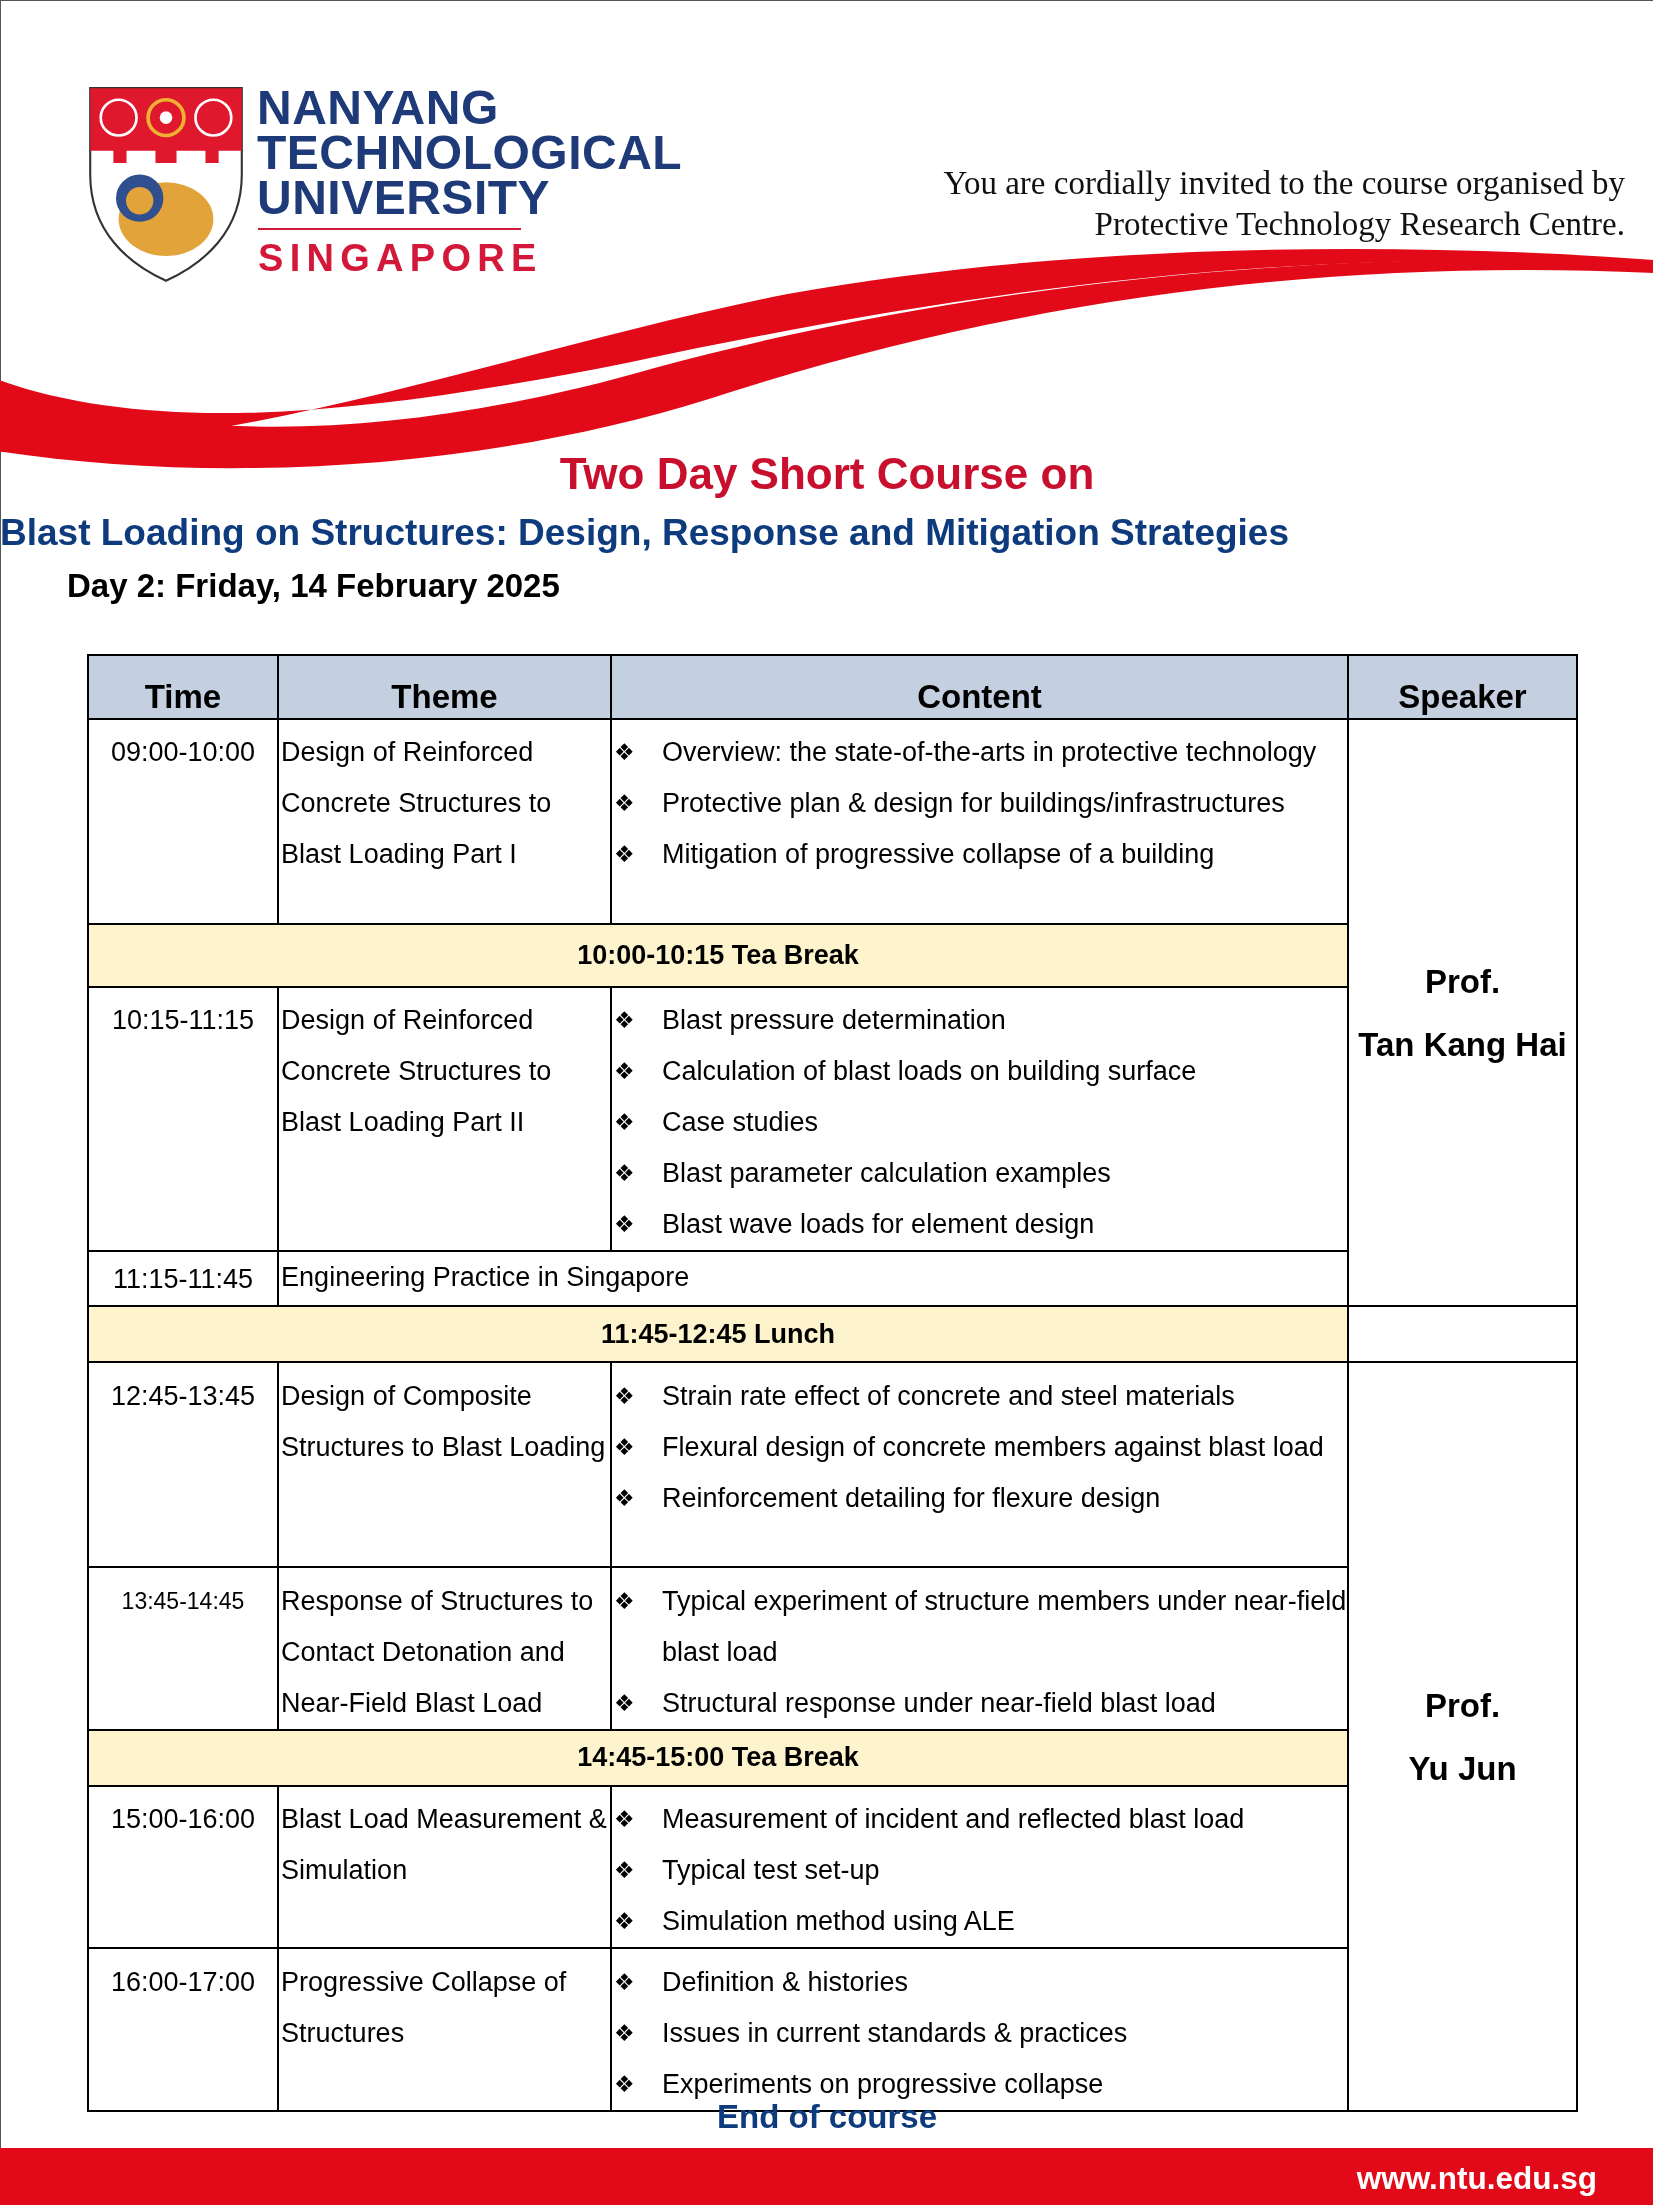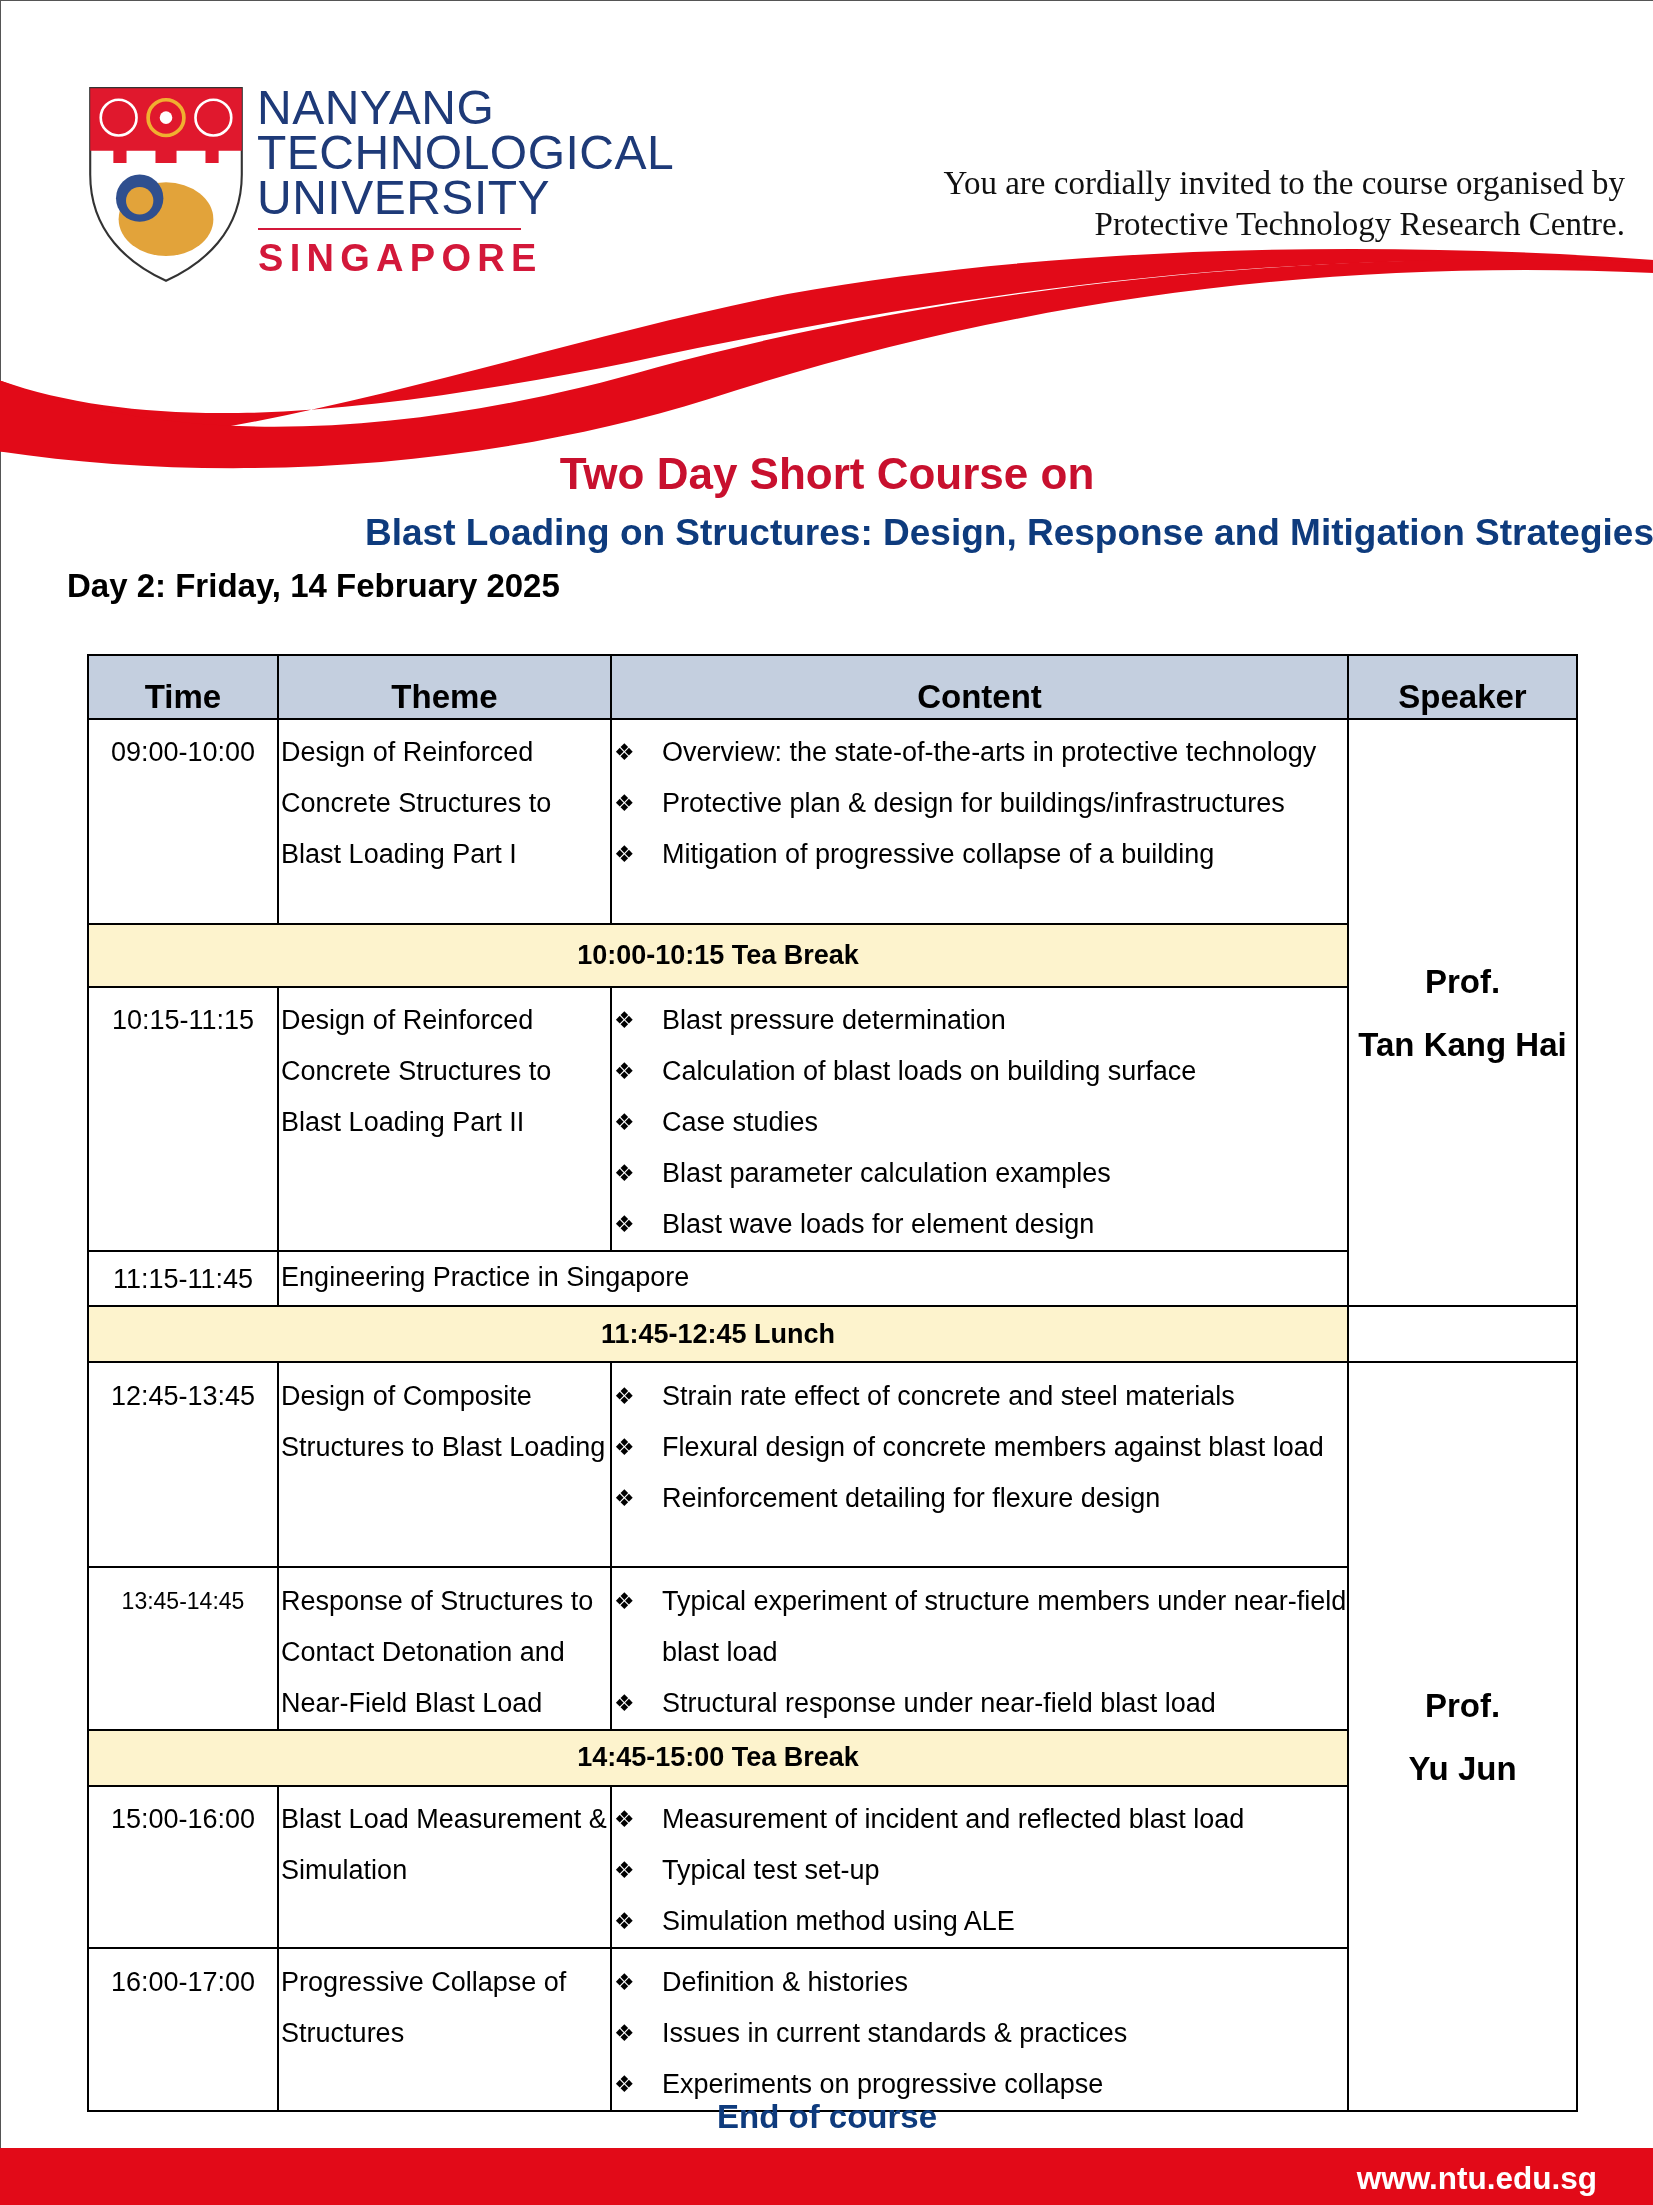--- a/index.html
+++ b/index.html
@@ -1,27 +1,27 @@
 <!DOCTYPE html>
 <html style="font-size:8.4px"><head>
 <meta charset="utf-8">
 <style>
   html, body { margin:0; padding:0; }
   body { width:1654px; height:2205px; position:relative; background:#ffffff; overflow:hidden;
          font-family:"Liberation Sans", sans-serif; color:#000; }
   .frame { position:absolute; left:0; top:0; width:1653px; height:2204px; border:0.5px solid #555; pointer-events:none; }
   .swoosh { position:absolute; left:0; top:0; width:1654px; height:483px; }
   .logo { position:absolute; left:87px; top:85px; width:541px; height:200px; }
-  .logo-text { position:absolute; left:170px; top:0; font-weight:normal; }
+  .logo-text { position:absolute; left:170px; top:0; font-weight:bold; }
   .logo-line { font-size:48px; line-height:45px; color:#1e3a78; letter-spacing:0.5px; font-family:"Liberation Sans", sans-serif; }
   .logo-rule { position:absolute; left:171px; top:143px; width:263px; height:2.1px; background:#d3183a; }
   .logo-sg { position:absolute; left:171px; top:152px; font-size:38px; letter-spacing:6.3px; color:#d3183a; font-weight:bold; }
   .invite { position:absolute; right:29px; top:163px; text-align:right; font-family:"Liberation Serif", serif; font-size:33px; line-height:41px; color:#111; }
   .title1 { position:absolute; left:0; width:1654px; top:449px; text-align:center; font-size:44px; font-weight:bold; color:#c8102e; }
-  .title2 { position:absolute; left:0; width:1654px; top:512px; text-align:right; font-size:37px; font-weight:bold; color:#0e3b7d; }
+  .title2 { position:absolute; left:0; width:1654px; top:512px; text-align:left; font-size:37px; font-weight:bold; color:#0e3b7d; }
   .dayline { position:absolute; left:67px; top:567px; font-size:33px; font-weight:bold; color:#000; }
   table.sched { position:absolute; left:87px; top:654px; width:1490px; border-collapse:collapse; table-layout:fixed; }
   table.sched td, table.sched th { border:2.1px solid #000; padding:0; vertical-align:top; font-size:27px; line-height:51px; }
   table.sched th { background:#c4cfdf; font-size:33px; font-weight:bold; text-align:center; vertical-align:bottom; height:62px; line-height:42px; padding-bottom:0; }
   .c-time { width:190px; text-align:center; }
   .c-theme { width:333px; }
   .c-content { width:737px; }
   .c-speaker { width:229px; text-align:center; }
   td.time { text-align:center; padding-top:7.4px !important; }
   td.time.small { font-size:23px !important; }

